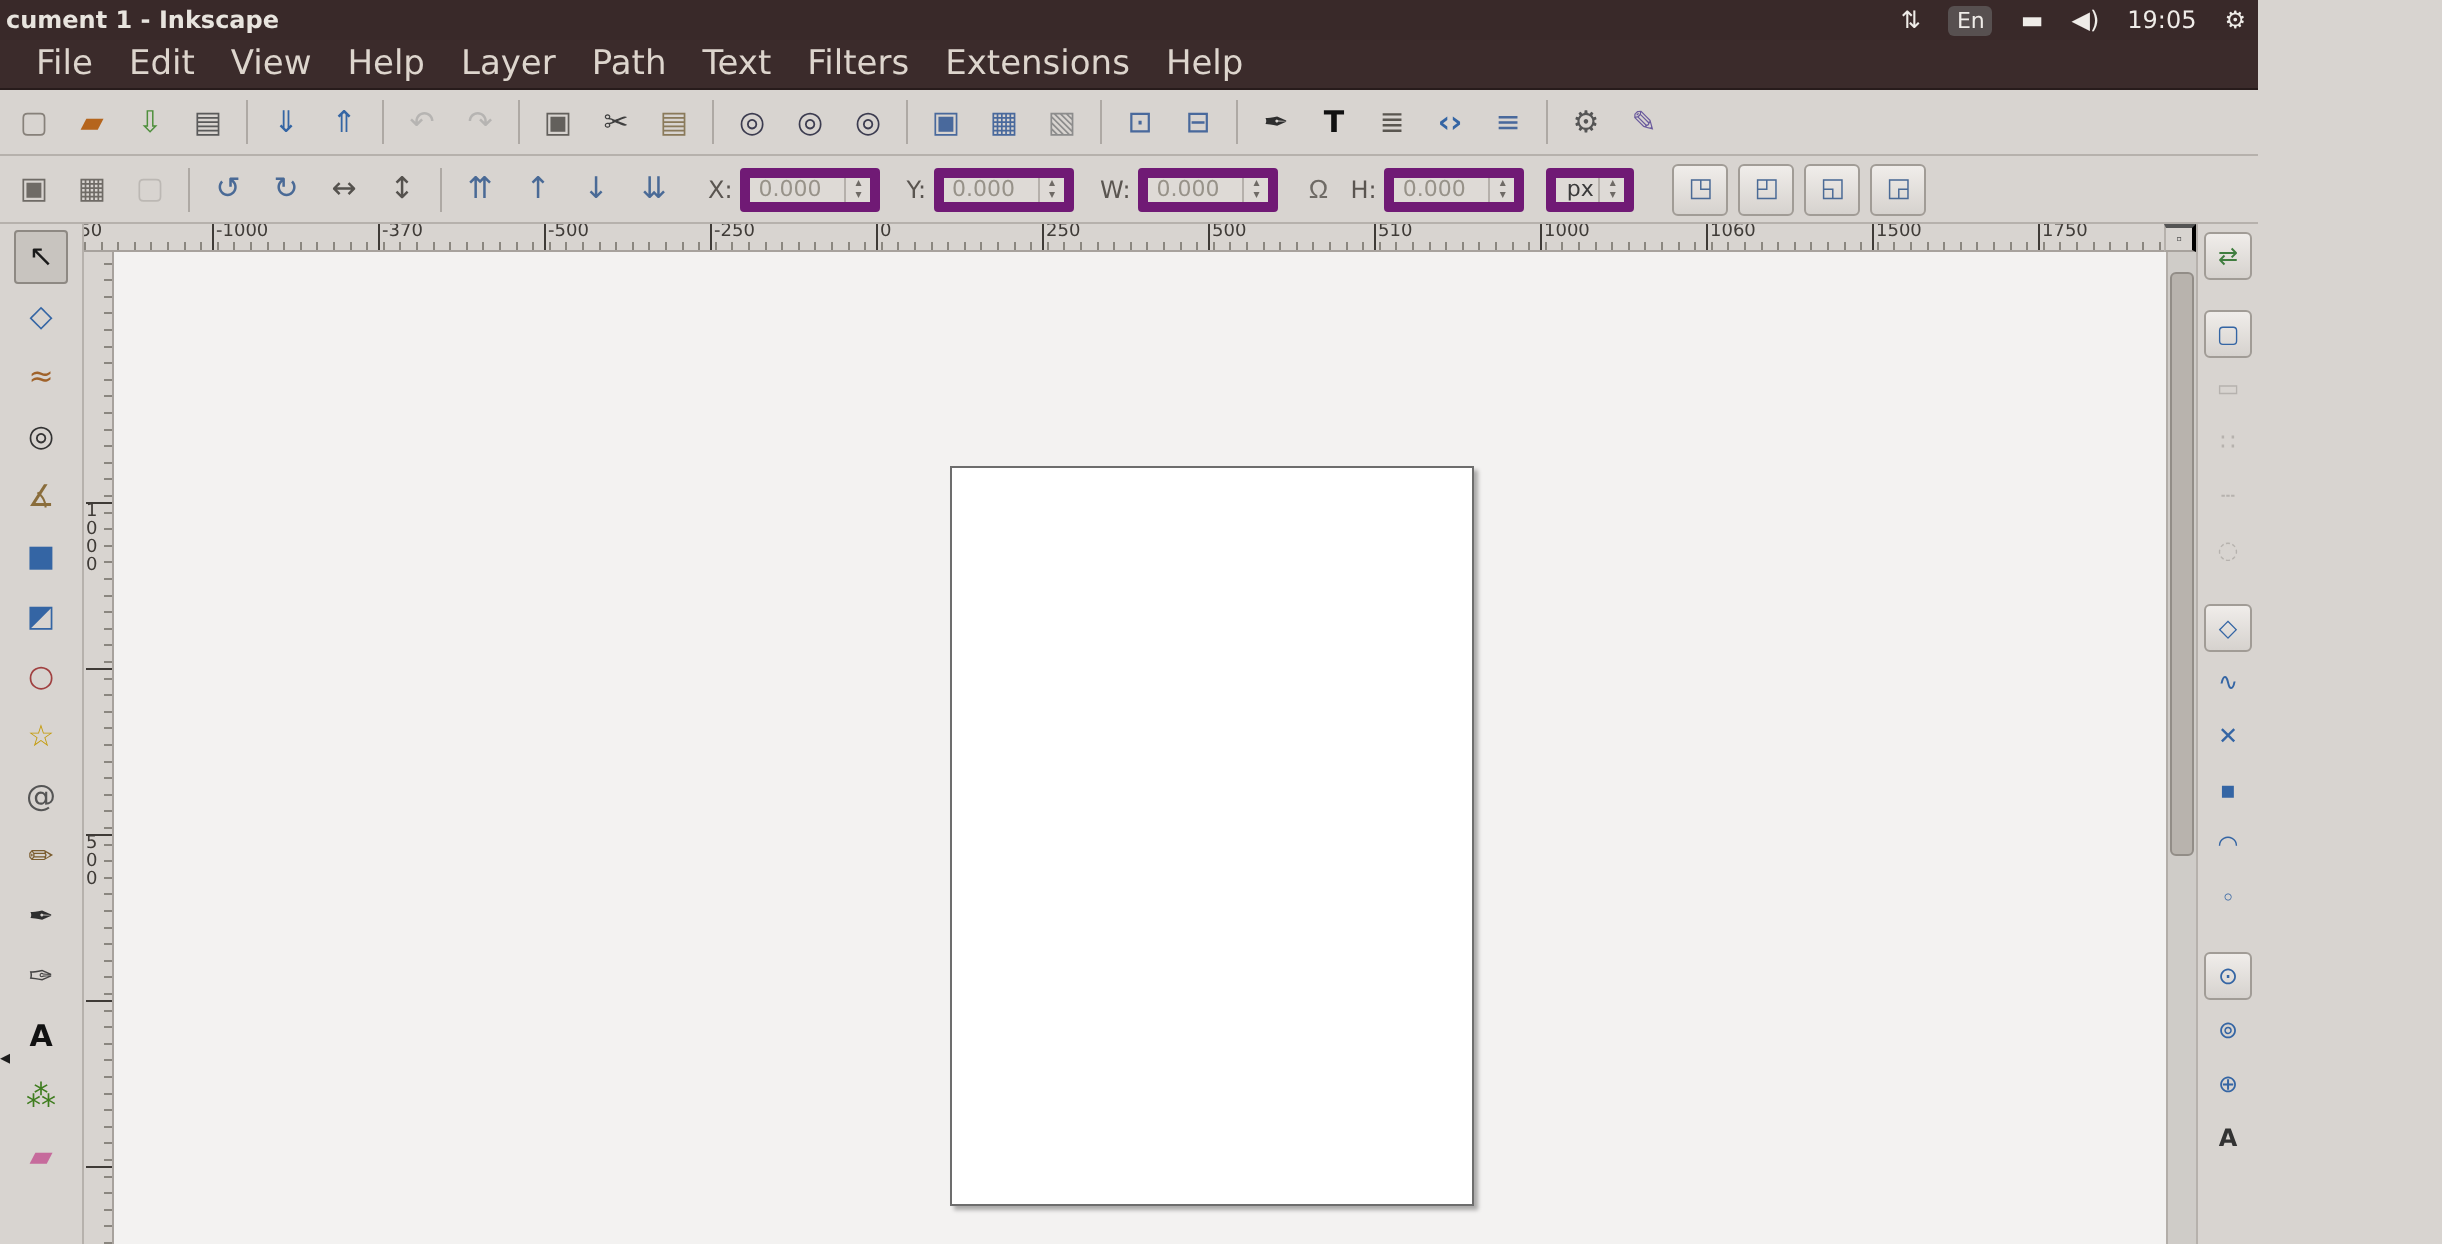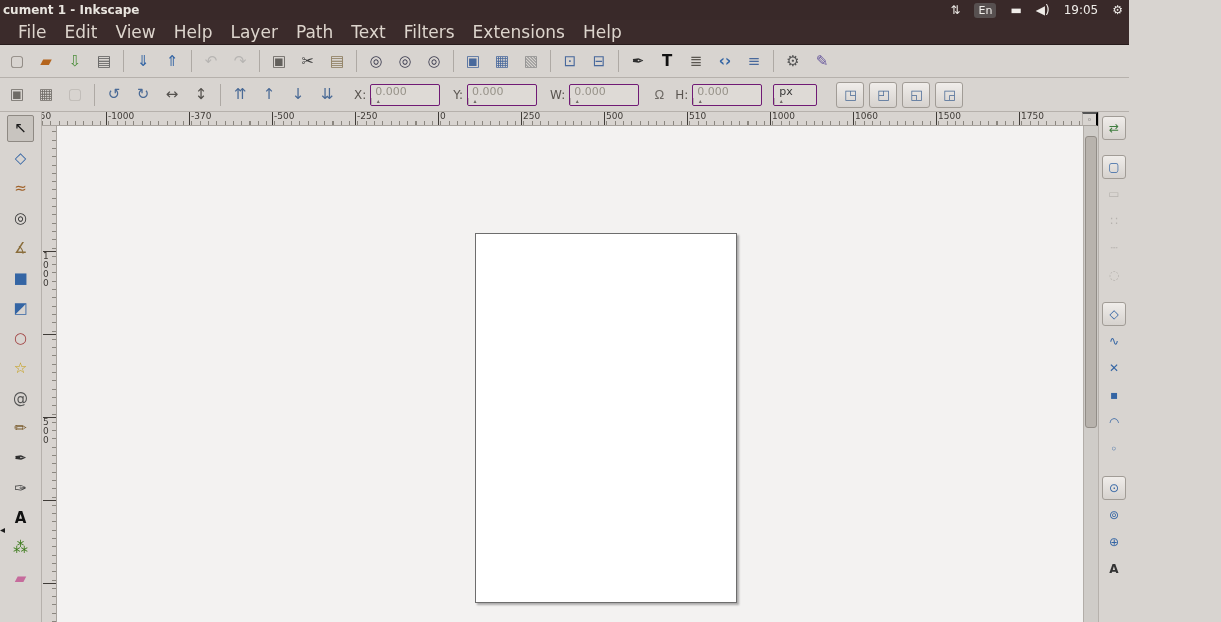--- a/index.html
+++ b/index.html
@@ -32,22 +32,22 @@
   .tbtn .glyph { pointer-events: none; }
   .tbtn.bold { font-weight: bold; }
   .tbtn.dim { opacity: .45; }
   .tbtn.framed { border: 1px solid #a19c96; border-radius: 3px; background: linear-gradient(#f0edea,#d6d2ce); }
   .tsep { width: 1px; height: 22px; background: #aeA9a4; border: 0; margin: 0 4px; flex: none; padding: 0; }
   .glyph { line-height: 1; }
 
   
   .fieldgroup { display: flex; align-items: center; gap: 4px; margin-left: 12px; flex: none; }
   .flabel { font-size: 12px; color: #5a5550; }
-  .spinbox { display: flex; width: 70px; height: 22px; border: 1px solid #701a75; border-radius: 2px;
-             background: #dedad6; overflow: hidden; flex-direction: column; }
+  .spinbox { display: flex; width: 70px; height: 22px; border: 5px solid #701a75; border-radius: 2px;
+             background: #dedad6; overflow: hidden; }
   .spinbox input { flex: 1; min-width: 0; border: 0; background: transparent; color: #979289;
                    font-size: 11px; padding: 0 4px; font-family: inherit; }
   .spin { width: 13px; border-left: 1px solid #b5b0ab; display: flex; flex-direction: column;
           align-items: center; justify-content: center; color: #6e6a65; }
   .spin span { font-size: 6px; line-height: 6px; }
   .lockbtn { width: 22px; height: 22px; border: 0; background: transparent; font-size: 13px; color: #6e6a65;
              margin-left: 8px; flex: none; }
   .unitbox { width: 44px; height: 22px; margin-left: 10px; }
   .unitbox .uval { flex: 1; font-size: 11px; color: #3a3a3a; display: flex; align-items: center; padding-left: 5px; }
   .toggles { display: flex; gap: 5px; margin-left: 18px; }

